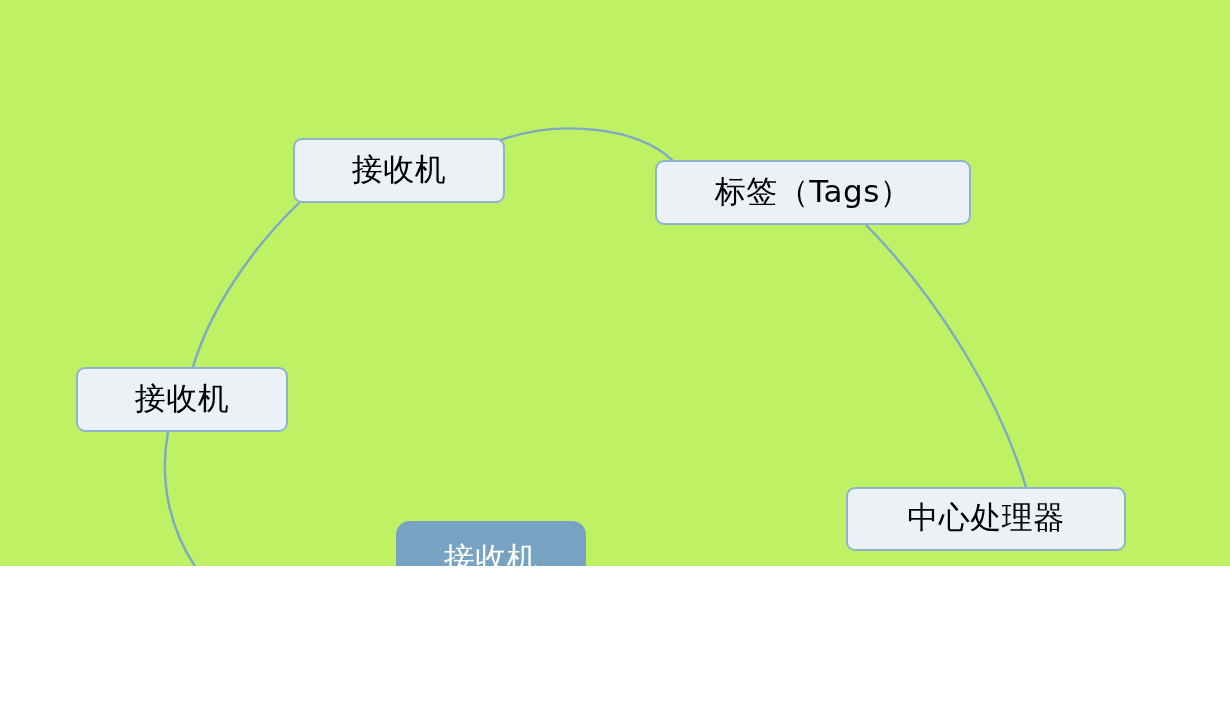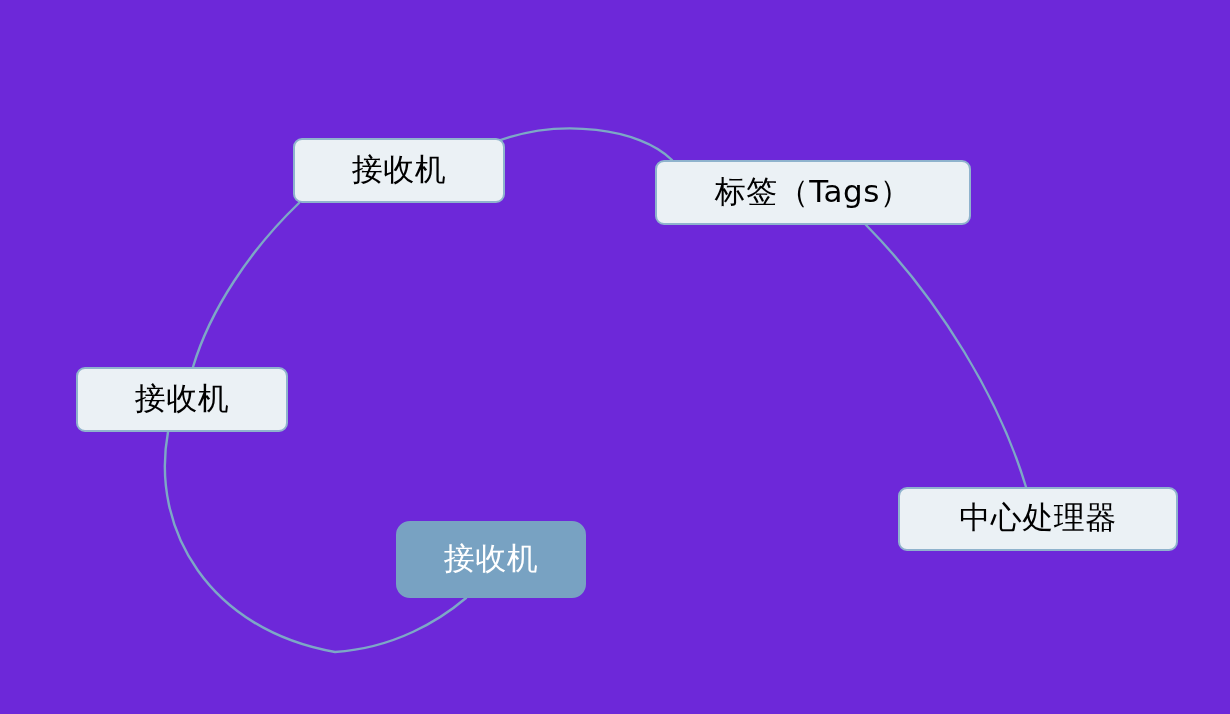--- a/index.html
+++ b/index.html
@@ -3,22 +3,22 @@
 <meta charset="utf-8">
 <style>
   html, body {
     margin: 0;
     padding: 0;
     background: #ffffff;
   }
   #canvas {
     position: relative;
     width: 1230px;
-    height: 714px;
-    background: #6d28d9;
+    height: 566px;
+    background: #bef264;
     overflow: hidden;
     font-family: "DejaVu Sans", "Liberation Sans", sans-serif;
   }
   #edges {
     position: absolute;
     left: 0;
     top: 0;
     width: 1230px;
     height: 714px;
     pointer-events: none;
@@ -63,20 +63,20 @@
   <div id="nodes">
       <div class="node" style="left: 293px; top: 138px; width: 212px; height: 65px;">
         <span class="node-label">接收机</span>
       </div>
       <div class="node" style="left: 655px; top: 160px; width: 316px; height: 65px; text-align: center;">
         <span class="node-label">标签（Tags）</span>
       </div>
       <div class="node" style="left: 76px; top: 367px; width: 212px; height: 65px;">
         <span class="node-label">接收机</span>
       </div>
-      <div class="node" style="left: 898px; top: 487px; width: 280px; height: 64px;">
+      <div class="node" style="left: 846px; top: 487px; width: 280px; height: 64px;">
         <span class="node-label">中心处理器</span>
       </div>
       <div class="node selected" style="left: 396px; top: 521px; width: 190px; height: 77px;">
         <span class="node-label">接收机</span>
       </div>
     </div>
 </div>
 
 </body></html>

